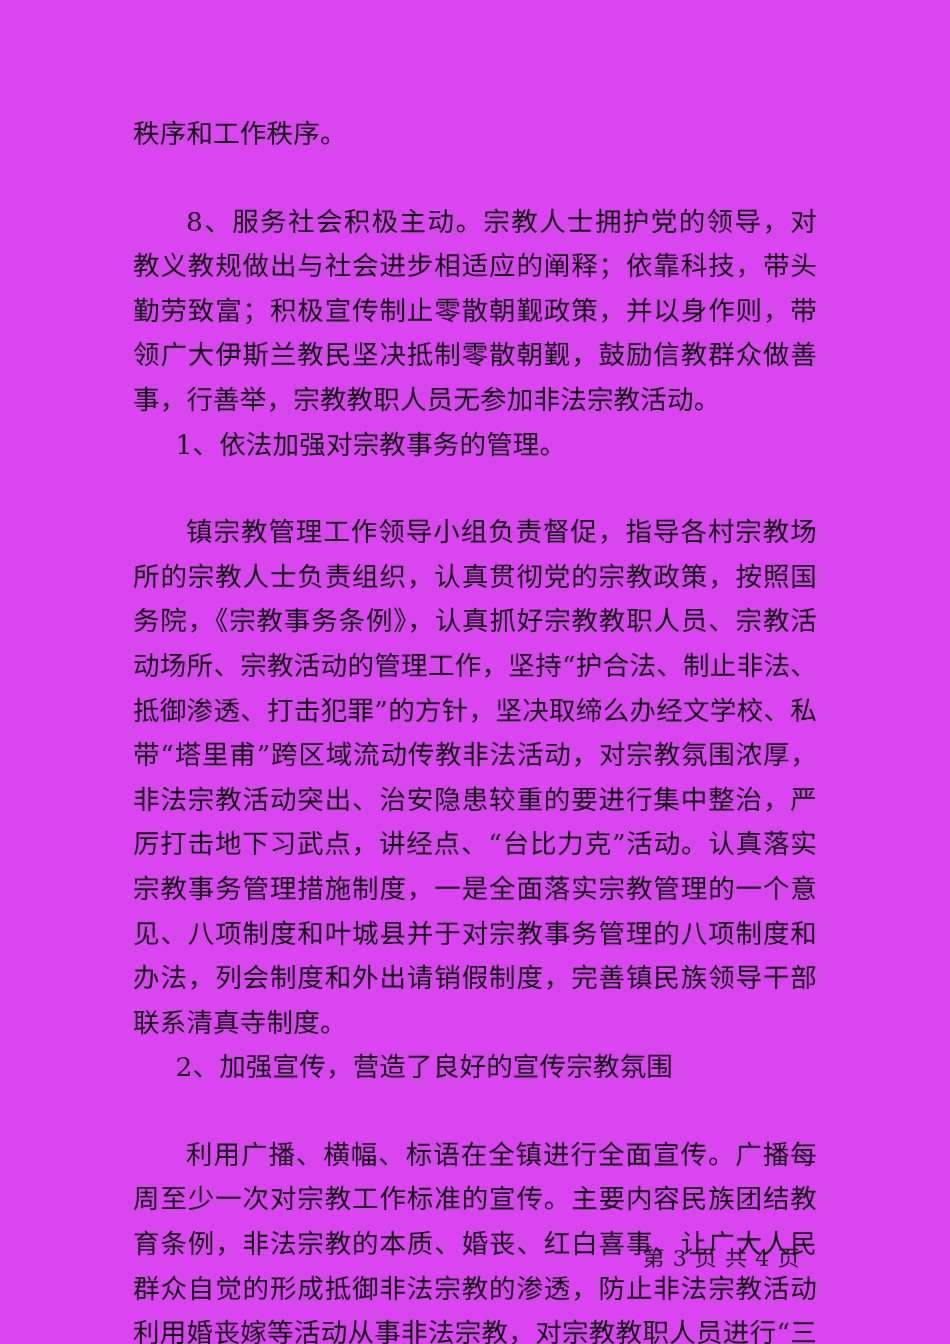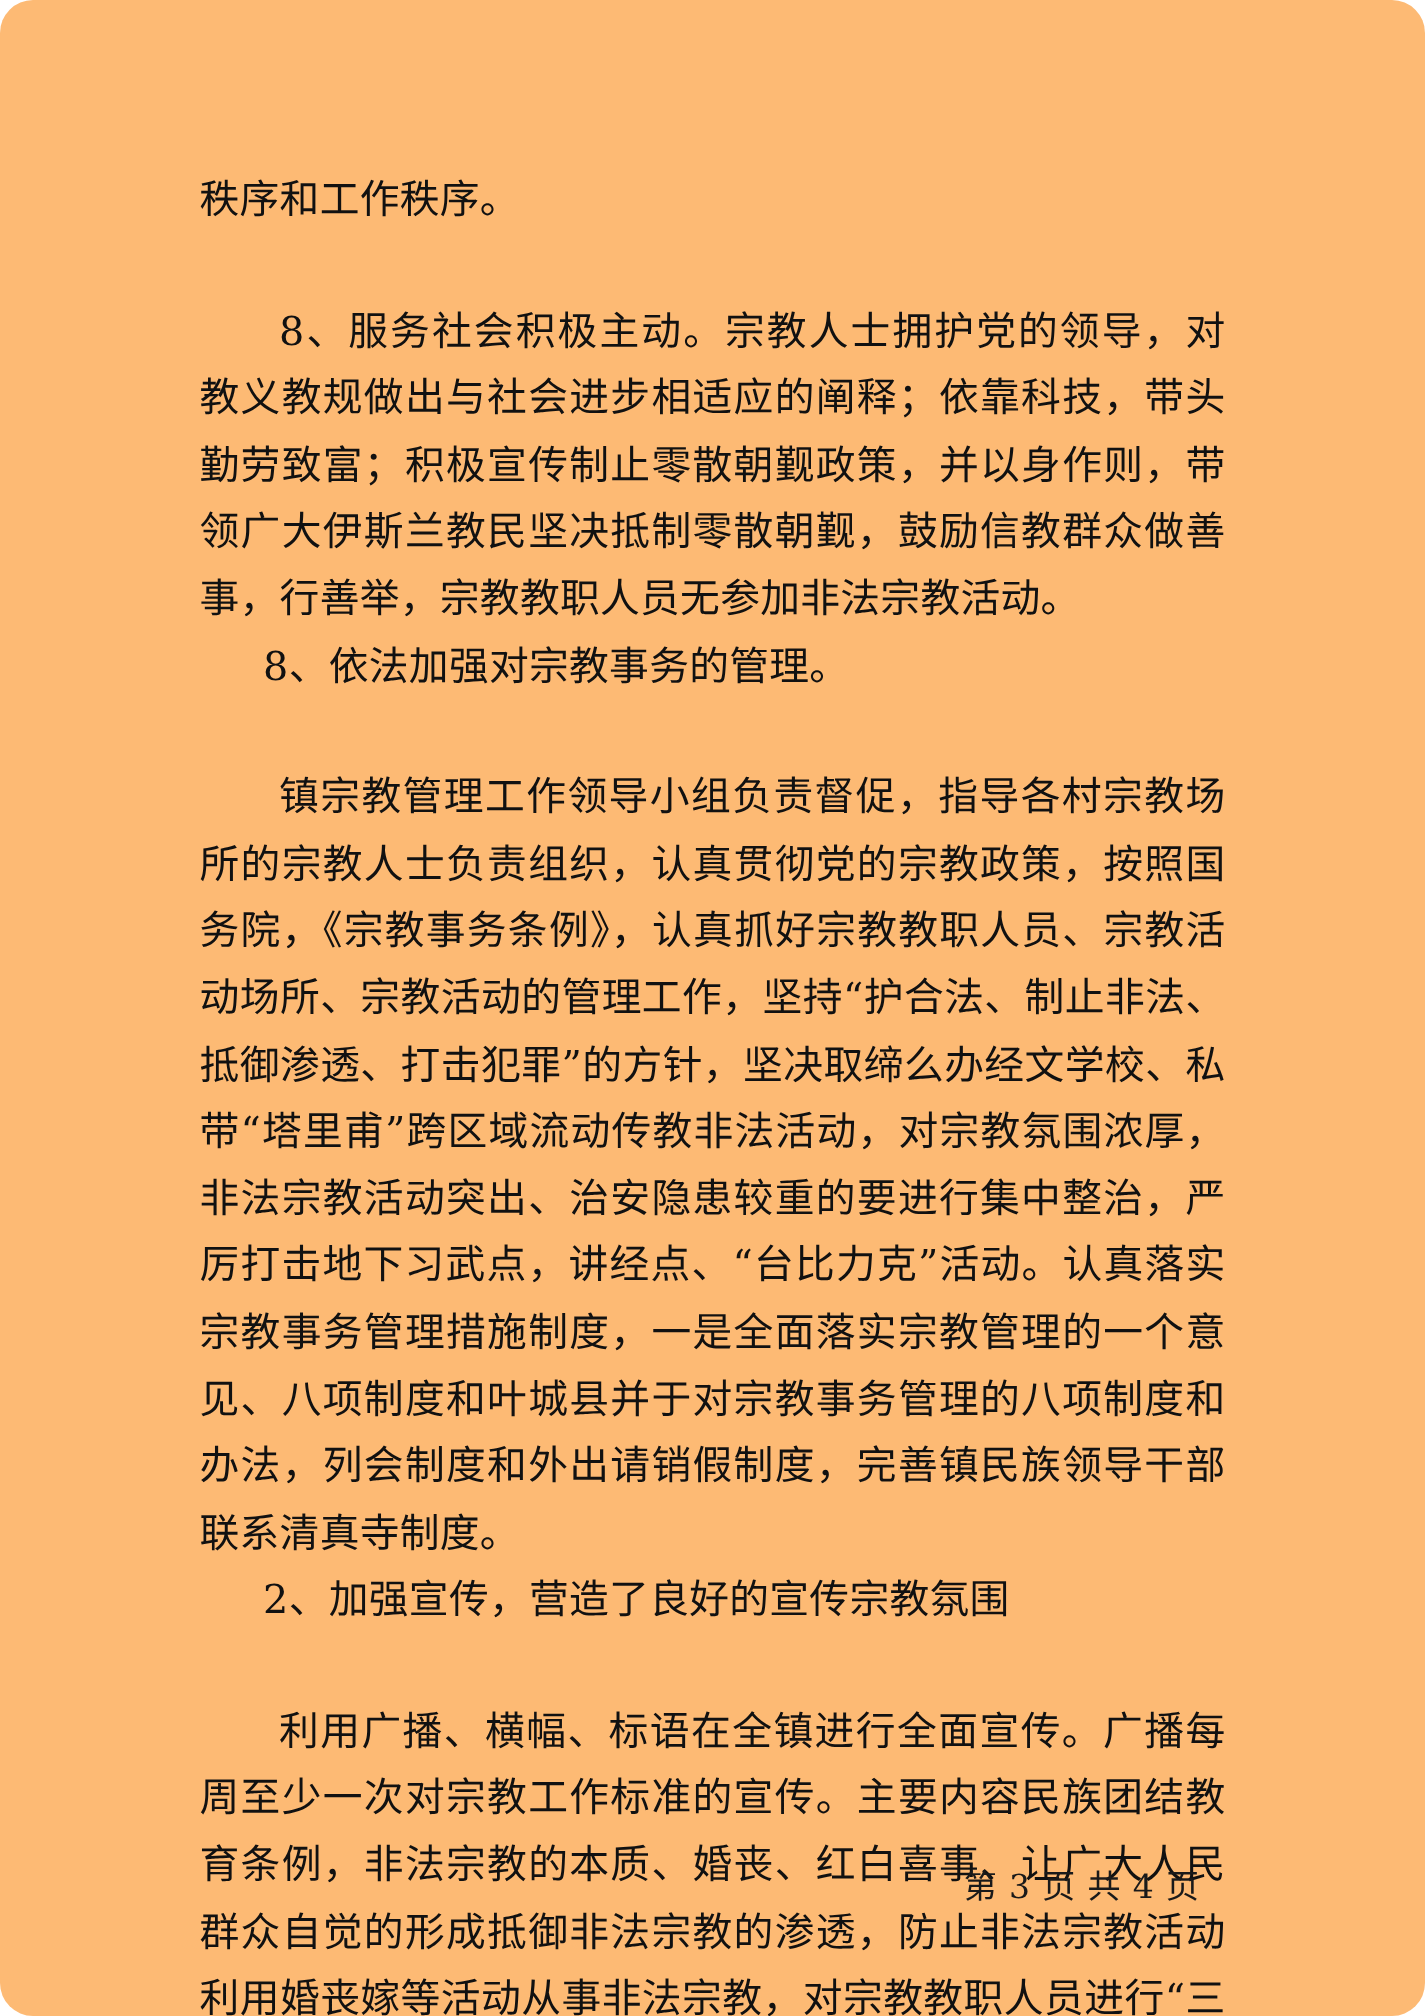--- a/index.html
+++ b/index.html
@@ -16,22 +16,21 @@
     font-family: "DejaVu Serif", "Liberation Serif", serif;
     color: #000000;
   }
 
   .page {
     position: absolute;
     top: 0;
     left: 0;
     width: 950px;
     height: 1344px;
-    background: #fdba74;
-    border-radius: 22px;
+    background: #d946ef;
   }
 
   .text-column {
     position: absolute;
     left: 133px;
     top: 112px;
     width: 684px;
   }
 
   .para {
@@ -79,21 +78,21 @@
 <div class="page">
 
   <div class="text-column">
 
     <p class="para cont">秩序和工作秩序。</p>
 
     <p class="para indent2">8、服务社会积极主动。宗教人士拥护党的领导，对教义教规做出与社会进步相适应的阐释；依靠科技，带头勤劳致富；积极宣传制止零散朝觐政策，并以身作则，带领广大伊斯兰教民坚决抵制零散朝觐，鼓励信教群众做善事，行善举，宗教教职人员无参加非法宗教活动。</p>
 
 
 
-    <p class="para indent15">8、依法加强对宗教事务的管理。</p>
+    <p class="para indent15">1、依法加强对宗教事务的管理。</p>
 
     <p class="para indent2">镇宗教管理工作领导小组负责督促，指导各村宗教场所的宗教人士负责组织，认真贯彻党的宗教政策，按照国务院，《宗教事务条例》，认真抓好宗教教职人员、宗教活动场所、宗教活动的管理工作，坚持“护合法、制止非法、抵御渗透、打击犯罪”的方针，坚决取缔么办经文学校、私带“塔里甫”跨区域流动传教非法活动，对宗教氛围浓厚，非法宗教活动突出、治安隐患较重的要进行集中整治，严厉打击地下习武点，讲经点、“台比力克”活动。认真落实宗教事务管理措施制度，一是全面落实宗教管理的一个意见、八项制度和叶城县并于对宗教事务管理的八项制度和办法，列会制度和外出请销假制度，完善镇民族领导干部联系清真寺制度。</p>
 
     <p class="para indent15">2、加强宣传，营造了良好的宣传宗教氛围</p>
 
     <p class="para indent2">利用广播、横幅、标语在全镇进行全面宣传。广播每周至少一次对宗教工作标准的宣传。主要内容民族团结教育条例，非法宗教的本质、婚丧、红白喜事、让广大人民群众自觉的形成抵御非法宗教的渗透，防止非法宗教活动利用婚丧嫁等活动从事非法宗教，对宗教教职人员进行“三爱一守”教育，宣传《宗教事务条例》、民族团结教育条例，党和国家关于宗教工作的方针政策和各项达标标</p>
 
   </div>
 
   <div class="footer">第 3 页 共 4 页</div>

